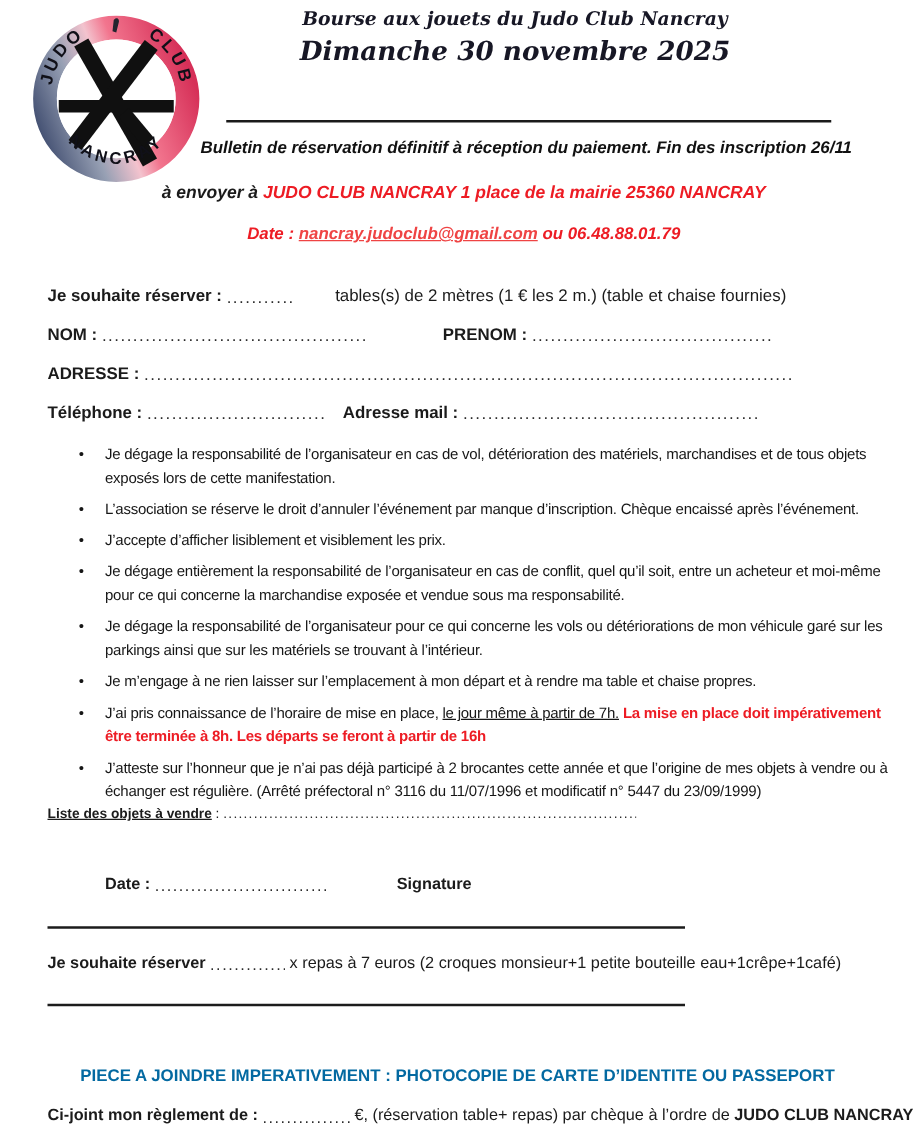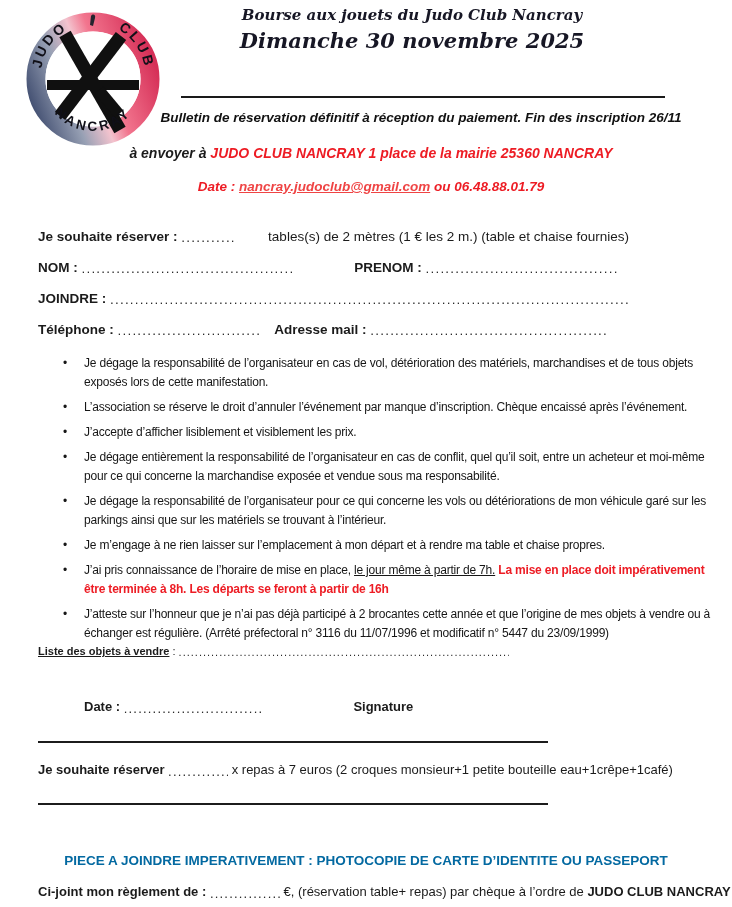--- a/index.html
+++ b/index.html
@@ -48,21 +48,21 @@
     margin-bottom:6px; color:#161616; }
   .blt { width:21px; flex:0 0 21px; }
   .u { text-decoration:underline;margin-top:10px; }
   .b-red { color:#ed1c24; font-weight:bold; }
   
   .liste-row { position:absolute; left:38px; top:645px; font-size:11px; white-space:nowrap; }
   .liste-lbl { font-weight:bold; text-decoration:underline; }
   .d-liste { width:330px; letter-spacing:1px; }
   .date-row { position:absolute; left:84px; top:699px; font-size:13px; white-space:nowrap; }
   .d-date { width:138px; }
-  .sig-lbl { margin-left:88px; font-weight:bold; }
+  .sig-lbl { margin-left:52px; font-weight:bold; }
   .hline { position:absolute; left:38px; width:510px; border-top:2px solid #1c1c1c; }
   .hline1 { top:741px; }
   .hline2 { top:803px; }
   .repas-row { position:absolute; left:38px; top:762px; font-size:13px; white-space:nowrap; }
   .d-repas { width:60px; }
   .piece-row { position:absolute; left:0; right:0; top:853px; text-align:center;
     font-size:13.5px; font-weight:bold; color:#0369a1; white-space:nowrap; }
   .reglement-row { position:absolute; left:38px; top:884px; font-size:13px; white-space:nowrap; }
 </style>
 </head>
@@ -124,21 +124,21 @@
   </div>
 
   <div class="row nom-row">
     <span class="lbl">NOM :</span>
     <span class="dots d-nom">........................................................................................................................................................................................................................................................................................</span>
     <span class="lbl prenom-lbl">PRENOM :</span>
     <span class="dots d-prenom">........................................................................................................................................................................................................................................................................................</span>
   </div>
 
   <div class="row adresse-row">
-    <span class="lbl">JOINDRE :</span>
+    <span class="lbl">ADRESSE :</span>
     <span class="dots d-adresse">........................................................................................................................................................................................................................................................................................</span>
   </div>
 
   <div class="row tel-row">
     <span class="lbl">Téléphone :</span>
     <span class="dots d-tel">........................................................................................................................................................................................................................................................................................</span>
     <span class="lbl mail-lbl">Adresse mail :</span>
     <span class="dots d-mail">........................................................................................................................................................................................................................................................................................</span>
   </div>
 

